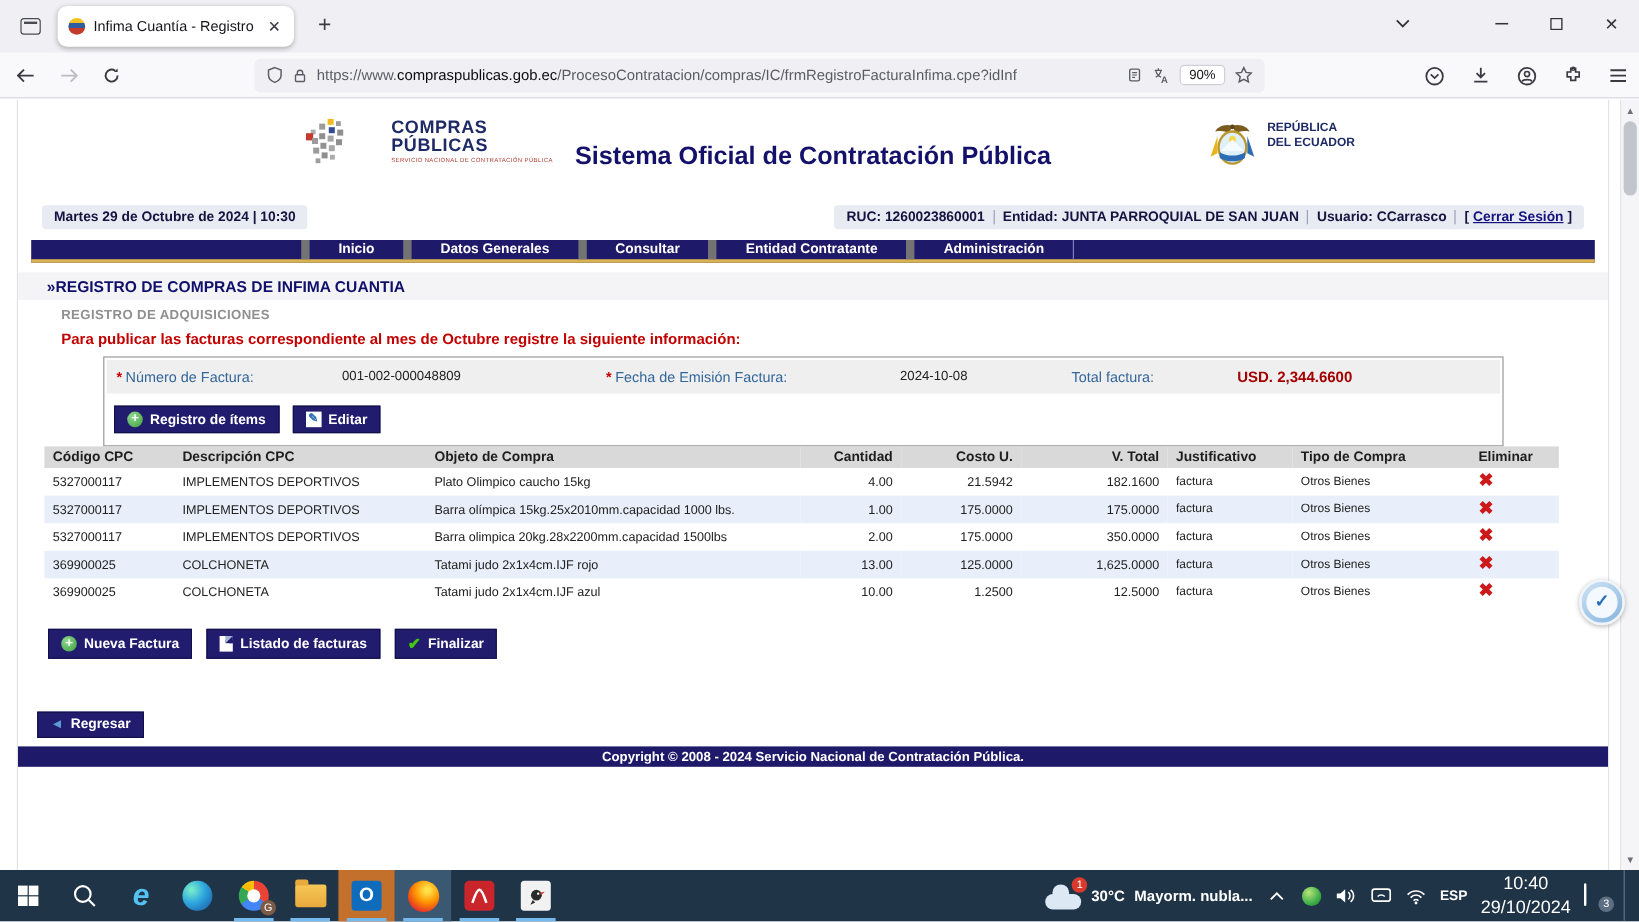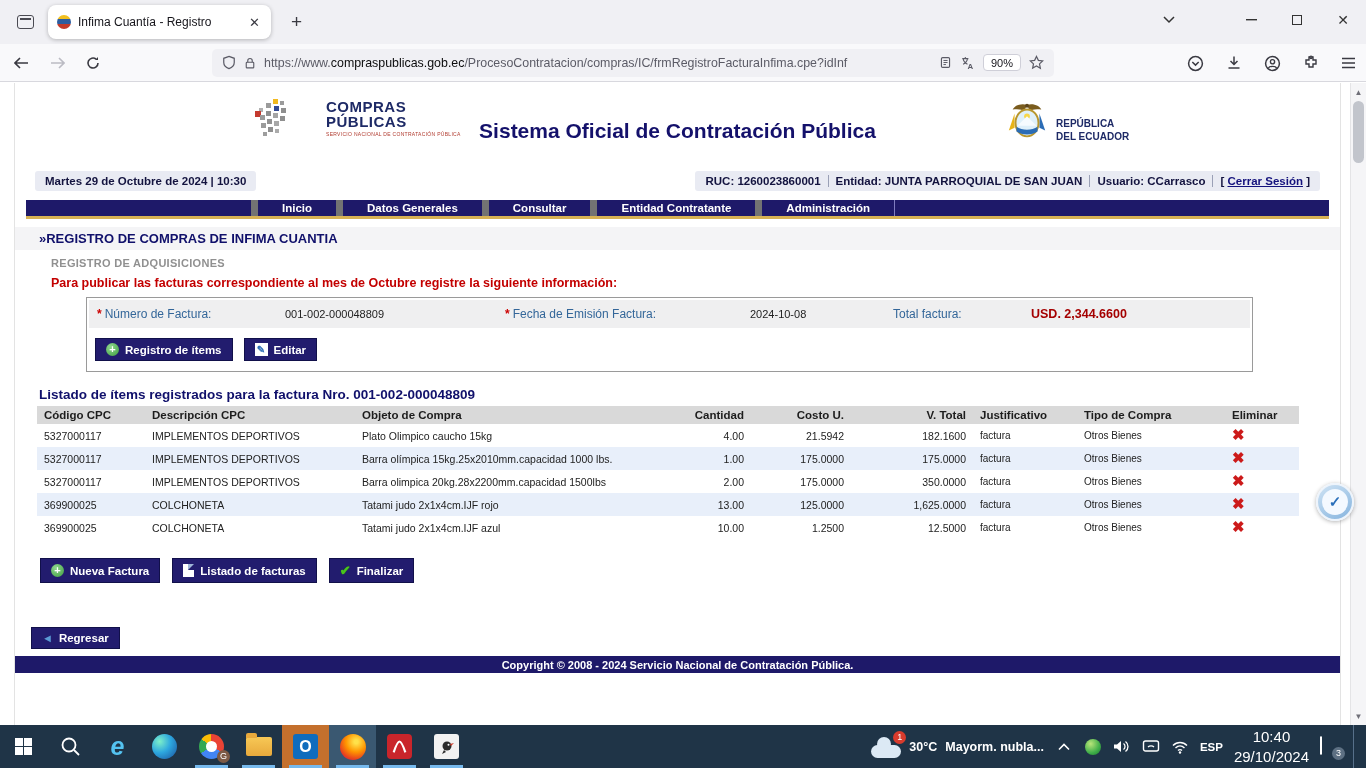--- a/index.html
+++ b/index.html
@@ -4,21 +4,21 @@
 <style>
   * { margin:0; padding:0; box-sizing:border-box; }
   html,body { width:1366px; height:768px; overflow:hidden; font-family:"Liberation Sans", sans-serif; background:#fff; }
   .screen { position:relative; width:1366px; height:768px; background:#fff; }
 
   
   .tabbar { position:absolute; top:0; left:0; right:0; height:44px; background:#f0f0f4; display:flex; align-items:center; }
   .fxview { width:30px; height:28px; margin-left:10px; display:flex; align-items:center; justify-content:center; border-radius:4px; }
   .fxview .glyph { width:17px; height:14px; border:1.6px solid #4a4a52; border-radius:3px; position:relative; }
   .fxview .glyph::before { content:""; position:absolute; top:2px; left:2px; right:2px; height:2px; background:#4a4a52; }
-  .tab { margin-left:8px; width:223px; height:34px; background:#fff; border-radius:8px; box-shadow:0 1px 4px rgba(0,0,0,.25); display:flex; align-items:center; padding:0 9px; gap:7px; }
+  .tab { margin-left:8px; width:197px; height:34px; background:#fff; border-radius:8px; box-shadow:0 1px 4px rgba(0,0,0,.25); display:flex; align-items:center; padding:0 9px; gap:7px; }
   .favicon { width:14px; height:14px; border-radius:50%; background:linear-gradient(180deg,#f2c020 32%,#2d5d9f 32% 62%,#c23a2a 62%); flex:0 0 auto; }
   .tab-title { flex:1; font-size:12px; color:#15141a; white-space:nowrap; overflow:hidden; }
   .tab-close { font-size:13px; color:#3a3a42; padding:0 2px; }
   .newtab { font-size:19px; color:#3a3a42; margin-left:12px; padding:2px 8px; }
   .winctrl { position:absolute; right:0; top:0; height:40px; display:flex; align-items:center; }
   .wbtn { width:46px; height:40px; display:flex; align-items:center; justify-content:center; color:#333; font-size:14px; }
   .wbtn svg { display:block; }
   .wbtn.tablist { margin-right:36px; }
   .restore-glyph { position:relative; width:10px; height:10px; }
   .restore-glyph::before { content:""; position:absolute; top:0; right:0; width:8px; height:8px; border:1.2px solid #333; }
@@ -36,21 +36,21 @@
   
   .page { position:absolute; top:83px; bottom:43px; left:0; right:0; background:#fff; overflow:hidden; }
   .content { position:absolute; left:14px; right:25px; top:0; bottom:0; border-left:1px solid #e3e3e3; border-right:1px solid #e3e3e3; background:#fff; overflow:hidden; font-size:12px; color:#222; }
 
   .hdr { position:relative; height:86px; }
   .logo-cp { position:absolute; left:240px; top:16px; display:flex; gap:5px; }
   .logo-cp-txt { line-height:1;margin-left:32px; }
   .logo-cp-txt .l1, .logo-cp-txt .l2 { font-size:15px; font-weight:bold; color:#1e2a66; letter-spacing:.5px; }
   .logo-cp-txt .tag { font-size:5px; color:#b03a2e; margin-top:3px; letter-spacing:.3px; }
   .page-title { position:absolute; left:0; right:0; top:36px; text-align:center; font-size:21px; font-weight:bold; color:#14116b; }
-  .logo-ec { position:absolute; left:990px; top:18px; display:flex; gap:7px; align-items:flex-end; }
+  .logo-ec { position:absolute; left:990px; top:18px; display:flex; gap:7px; align-items:flex-start; }
   .logo-ec-txt .l1, .logo-ec-txt .l2 { font-size:10px; font-weight:bold; color:#1e2a66; line-height:1.25; }
 
   .info-row { display:flex; justify-content:space-between; margin:2px 20px 0 20px; }
   .pill-box { background:#e9ebf3; border-radius:3px; padding:4px 10px; font-size:11.5px; font-weight:bold; color:#13133f; display:flex; align-items:center; gap:7px; white-space:nowrap; }
   .pill-box .sep { width:1px; height:12px; background:#9aa0b6; }
   .logout-link { color:#14127d; text-decoration:underline; cursor:pointer; }
 
   .main-nav { margin:9px 11px 0 11px; background:#1e1969; border-bottom:3px solid #d8b254; height:19px; display:flex; align-items:stretch; padding-left:225px; }
   .nav-item { color:#fff; font-size:11.5px; font-weight:bold; padding:2px 24px 0 24px; border-left:7px solid #737373; cursor:pointer; }
   .nav-item:last-child { border-right:1px solid #7f7cc0; }
@@ -325,21 +325,20 @@
               <span class="ic-plus">+</span>
               <span>Registro de ítems</span>
             </button>
           <button class="btn">
               <span class="ic-edit">✎</span>
               <span>Editar</span>
             </button>
         </div>
       </div>
 
-      <div class="list-title">Listado de ítems registrados para la factura Nro. 001-002-000048809</div>
 
       <table class="items">
         <colgroup>
           <col style="width:108px">
             <col style="width:210px">
             <col style="width:312px">
             <col style="width:84px">
             <col style="width:100px">
             <col style="width:122px">
             <col style="width:104px">

